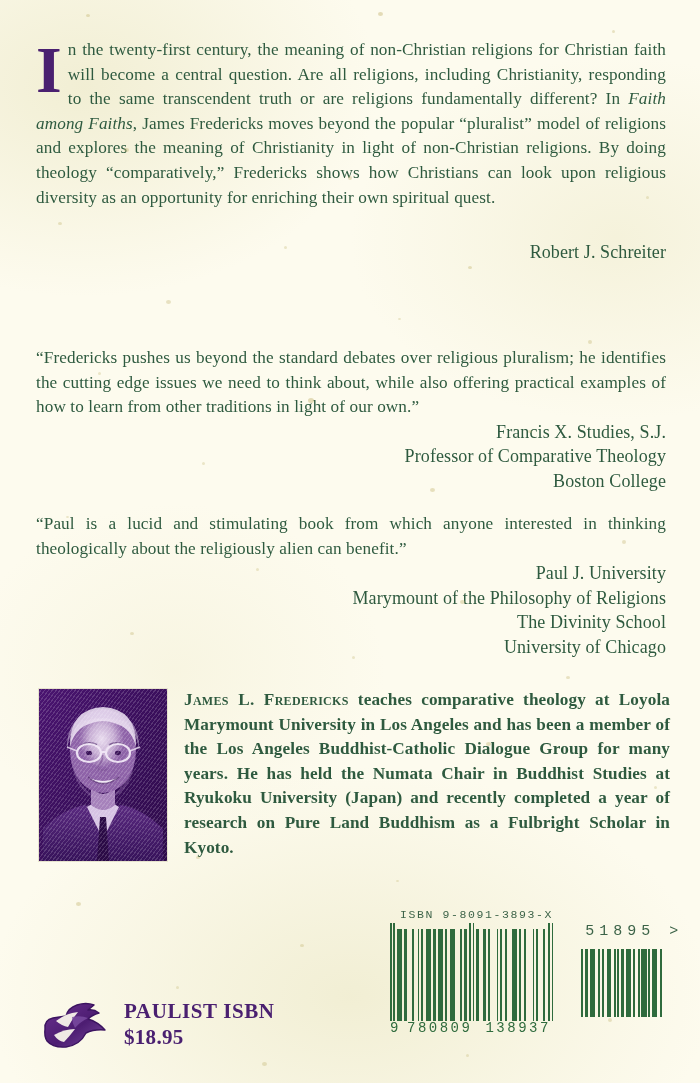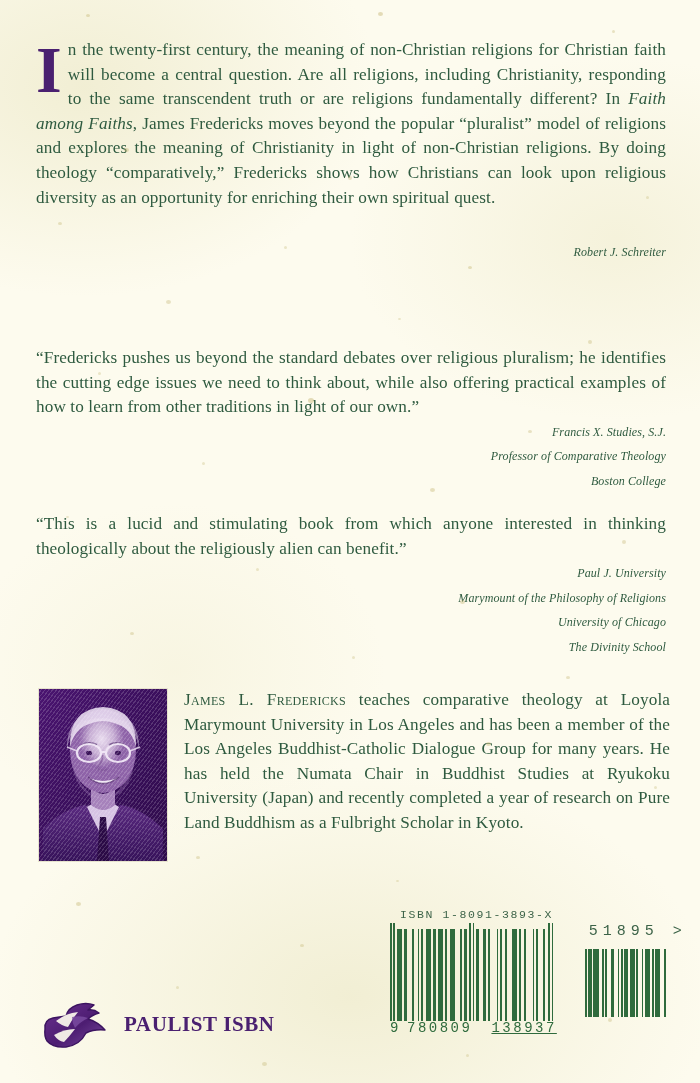--- a/index.html
+++ b/index.html
@@ -69,24 +69,23 @@
   
   .quote-block { position: absolute; left: 36px; width: 630px; }
   .quote-text {
     font-size: 17.2px;
     line-height: 24.6px;
     text-align: justify;
     letter-spacing: 0.1px;
   }
   .attrib {
     text-align: right;
-    font-size: 12px;
+    font-size: 18px;
     line-height: 24.6px;
     letter-spacing: 0.1px;
-    font-style: italic;
   }
 
   #q1 { top: 240px; }
   #q2 { top: 346px; }
   #q3 { top: 512px; }
 
   
   .bio-wrap {
     position: absolute;
     left: 38px;
@@ -110,20 +109,21 @@
        -52deg, rgba(255,255,255,0.16) 0px, rgba(255,255,255,0.16) 1px,
                rgba(0,0,0,0.0) 1px, rgba(0,0,0,0.0) 3px);
     mix-blend-mode: screen;
   }
   .bio-text {
     font-size: 17.2px;
     line-height: 24.6px;
     text-align: justify;
     letter-spacing: 0.1px;
     padding-left: 72px;
+    font-weight: bold;
   }
   .smallcaps {
     font-variant: small-caps;
     letter-spacing: 0.3px;
   }
 
   
   .publisher {
     position: absolute;
     left: 42px;
@@ -174,21 +174,21 @@
   .ean-digits {
     font-family: "Liberation Mono", "DejaVu Sans Mono", monospace;
     font-size: 14px;
     color: #2f6b3d;
     letter-spacing: 1px;
     display: flex;
     margin-top: -1px;
   }
   .ean-digits .g1 { width: 11px; }
   .ean-digits .g2 { margin-left: 6px; letter-spacing: 2.5px; }
-  .ean-digits .g3 { margin-left: 19px; letter-spacing: 2.5px; text-decoration: underline; }
+  .ean-digits .g3 { margin-left: 13px; letter-spacing: 2.5px; }
 </style>
 </head>
 <body>
 
 <div class="cover">
   <div class="paper-wash"></div>
 
   <div class="speckles">
     <div class="speck" style="left:86px;  top:14px;  width:4px;  height:3px;  opacity:.45"></div>
     <div class="speck" style="left:378px; top:12px;  width:5px;  height:4px;  opacity:.5"></div>
@@ -239,25 +239,25 @@
     </div>
 
     <div class="quote-block" id="q2">
       <div class="quote-text">“Fredericks pushes us beyond the standard debates over religious pluralism; he identifies the cutting edge issues we need to think about, while also offering practical examples of how to learn from other traditions in light of our own.”</div>
       <div class="attrib">Francis X. Studies, S.J.</div>
       <div class="attrib">Professor of Comparative Theology</div>
       <div class="attrib">Boston College</div>
     </div>
 
     <div class="quote-block" id="q3">
-      <div class="quote-text">“This is a lucid and stimulating book from which anyone interested in thinking theologically about the religiously alien can benefit.”</div>
+      <div class="quote-text">“Paul is a lucid and stimulating book from which anyone interested in thinking theologically about the religiously alien can benefit.”</div>
       <div class="attrib">Paul J. University</div>
       <div class="attrib">Marymount of the Philosophy of Religions</div>
+      <div class="attrib">The Divinity School</div>
       <div class="attrib">University of Chicago</div>
-      <div class="attrib">The Divinity School</div>
     </div>
 
     <div class="bio-wrap">
       <div class="bio-photo">
         <svg class="portrait" viewBox="0 0 128 172" preserveAspectRatio="none">
           <defs>
             <radialGradient id="faceG" cx="48%" cy="36%" r="34%">
               <stop offset="0%" stop-color="#e9dcef"></stop>
               <stop offset="55%" stop-color="#c7aed4"></stop>
               <stop offset="100%" stop-color="#8e63a8"></stop>
@@ -328,25 +328,26 @@
                  Q50 20 46 24 Q56 27 63 35 Q52 34 44 38 Q38 50 24 52 Q11 53 5 46 Q2 41 3 34 Z" fill="url(#doveG)" stroke="#3c1460" stroke-width="1.4" stroke-linejoin="round"></path>
 
         <path d="M14 26 Q24 18 36 17 Q30 24 26 32 Q20 31 14 26 Z" fill="#fdfbee" opacity="0.92"></path>
 
         <path d="M12 40 Q22 34 33 34 Q27 42 22 47 Q16 46 12 40 Z" fill="#fdfbee" opacity="0.92"></path>
 
         <path d="M30 22 Q39 20 46 23 Q38 27 33 33 Q30 28 30 22 Z" fill="#7c4da3" opacity="0.8"></path>
       </svg>
       <div class="pub-text">
         <div class="pub-name">PAULIST ISBN</div>
+        <div class="pub-price">$18.95</div>
       </div>
     </div>
 
     <div class="barcode-area">
-      <div class="isbn-line">ISBN 1-8091-3893-X</div>
+      <div class="isbn-line">ISBN 9-8091-3893-X</div>
       <div class="bc-row">
         <div class="ean13">
           <div class="bars" id="ean13bars">
               <div class="bar" style="width: 1.72px; height: 98px;"></div>
               <div class="bar" style="width: 1.72px; height: 98px; background: transparent;"></div>
               <div class="bar" style="width: 1.72px; height: 98px;"></div>
               <div class="bar" style="width: 1.72px; height: 92px; background: transparent;"></div>
               <div class="bar" style="width: 5.16px; height: 92px;"></div>
               <div class="bar" style="width: 1.72px; height: 92px; background: transparent;"></div>
               <div class="bar" style="width: 3.44px; height: 92px;"></div>

